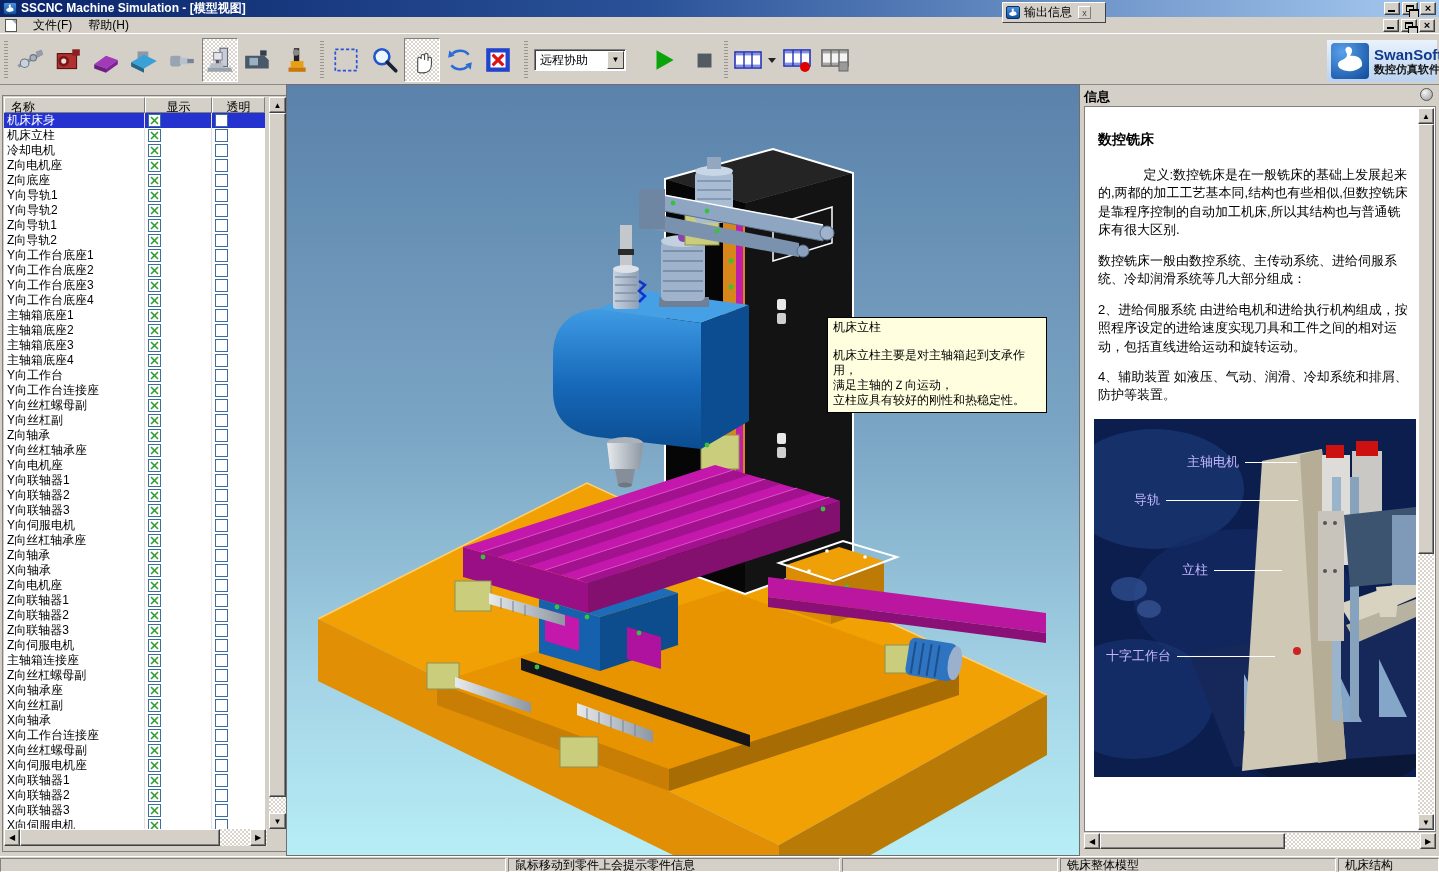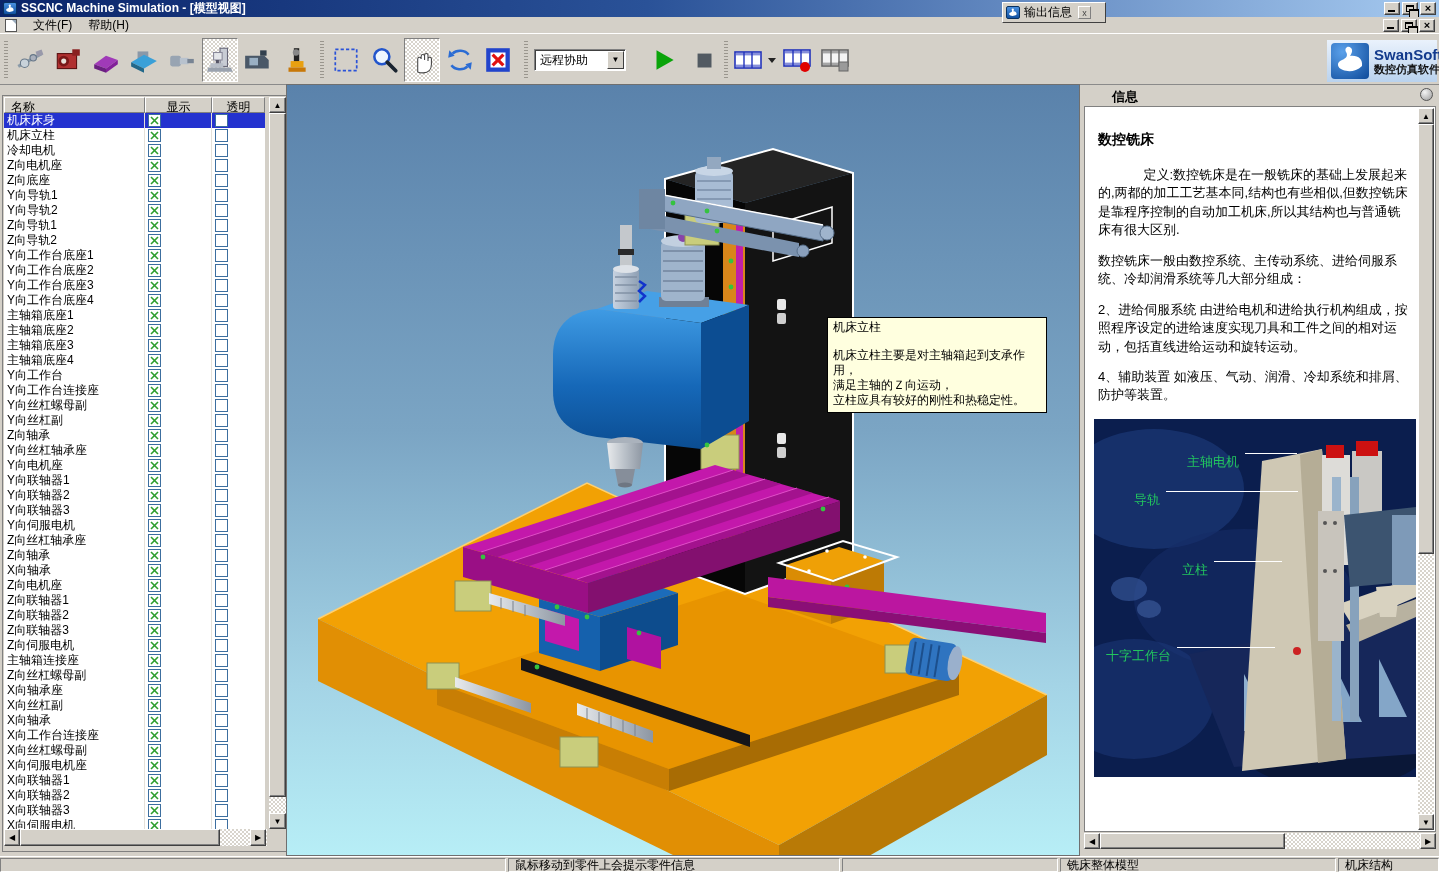--- a/index.html
+++ b/index.html
@@ -83,40 +83,40 @@
 
   
   .viewport { position:absolute; left:287px; top:0; width:792px; height:770px;
     background:linear-gradient(180deg,#5a82ab 0%,#7ba5c4 45%,#a4d4e6 78%,#b7eef6 100%); outline:1px solid #6f6f6f; }
   .machine-svg { position:absolute; left:0; top:0; }
   .tooltip { position:absolute; left:540px; top:232px; width:220px; background:#ffffdf; border:1px solid #000; padding:2px 5px 4px 5px; font-size:12px; line-height:15px; color:#000; }
   .tooltip .tt-gap { height:13px; }
 
   
   .info-panel { position:absolute; left:1080px; top:0; width:359px; height:771px; background:#d4d0c8; }
-  .ip-titlebar { position:absolute; left:4px; top:3px; right:4px; height:15px;margin-left:28px; }
+  .ip-titlebar { position:absolute; left:4px; top:3px; right:4px; height:15px; }
   .ip-title { font-weight:bold; font-size:13px; }
   .ip-icon { position:absolute; right:2px; top:0; width:13px; height:13px; border-radius:50%; background:radial-gradient(circle at 35% 30%,#f4f4f4,#9a9a9a); border:1px solid #555; }
   .ip-content { position:absolute; left:4px; top:21px; width:352px; height:726px; border:1px solid #808080; background:#fff; }
   .ip-text { position:absolute; left:1px; top:1px; right:18px; bottom:1px; overflow:hidden; padding:22px 8px 0 12px; font-size:13px; line-height:1.42; color:#000; }
   .ip-text h3 { font-size:14px; font-weight:bold; margin-bottom:16px; }
   .ip-text p { margin-bottom:12px; }
   .ip-text p.p1 { margin-bottom:0; text-indent:3.5em; }
   .ip-text p.p2 { margin-top:12px; }
   .ip-vup { position:absolute; right:1px; top:1px; width:16px; height:16px; }
   .ip-vtrack { position:absolute; right:1px; top:17px; width:16px; height:690px; }
   .ip-vthumb { position:absolute; right:1px; top:17px; width:16px; height:430px; }
   .ip-vdown { position:absolute; right:1px; bottom:1px; width:16px; height:16px; }
   .ip-hbar { position:absolute; left:4px; top:748px; width:352px; height:16px; }
   .ip-hleft { position:absolute; left:0; top:0; width:16px; height:16px; }
   .ip-hthumb { position:absolute; left:16px; top:0; width:185px; height:16px; }
   .ip-hright { position:absolute; right:0; top:0; width:16px; height:16px; }
 
   .ip-image { position:relative; width:322px; height:358px; margin-top:14px; margin-left:-4px; background:#0b1e4e; overflow:hidden; }
-  .img-label { position:absolute; display:flex; align-items:flex-start; color:#22c55e; font-size:13px; white-space:nowrap; }
+  .img-label { position:absolute; display:flex; align-items:center; color:#c4b5fd; font-size:13px; white-space:nowrap; }
   .img-label .leader { display:inline-block; height:1px; background:#fff; margin-left:6px; }
 
   
   .statusbar { position:absolute; left:0; top:856px; width:1439px; height:16px; background:#d4d0c8; border-top:1px solid #fff; display:flex; gap:2px; padding-top:1px; }
   .sb-seg { height:14px; border:1px solid; border-color:#808080 #fff #fff #808080; font-size:12px; line-height:12px; padding:0 6px; white-space:nowrap; overflow:hidden; }
 </style>
 </head>
 <body>
 
 <div class="app">

